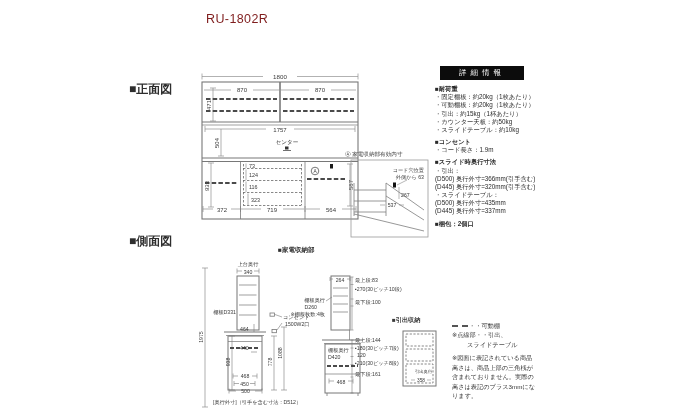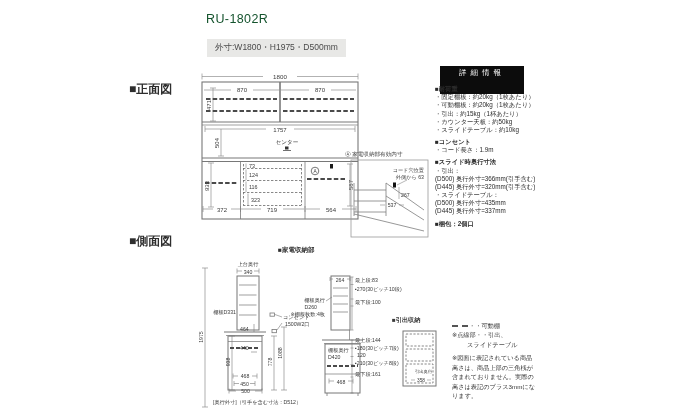--- a/index.html
+++ b/index.html
@@ -1,42 +1,41 @@
 <!DOCTYPE html>
 <html><head>
 <meta charset="utf-8">
 <style>
   * { margin:0; padding:0; box-sizing:border-box; }
   html,body { background:#fff; }
   body { font-family:"Liberation Sans","DejaVu Sans",sans-serif; color:#333; }
   .canvas { position:relative; width:680px; height:420px; background:#fff; overflow:hidden; }
   .abs { position:absolute; }
-  .title { left:206px; top:12px; font-size:12.5px; letter-spacing:.4px; color:#14532d; }
+  .title { left:206px; top:12px; font-size:12.5px; letter-spacing:.4px; color:#7f1d1d; }
   .badge { left:207px; top:39px; background:#e8e8e6; color:#4a4a4a; font-size:8.5px; padding:3px 8px; }
   .sec-label { font-size:12px; font-weight:bold; color:#2e2e2e; }
   .sub-label { font-size:6.5px; font-weight:bold; color:#2e2e2e; }
-  .detail-header { left:440px; top:66px; width:84px; height:28px; background:#0c0c0c; color:#fff;
+  .detail-header { left:440px; top:66px; width:84px; height:14px; background:#0c0c0c; color:#fff;
                    font-size:7.5px; letter-spacing:4px; text-align:center; line-height:14px; }
   .detail-body { left:435px; top:85px; width:116px; font-size:6.3px; line-height:1.3; color:#2a2a2a; }
   .detail-body .dh { font-weight:bold; margin-top:4px; }
   .detail-body .dh.first { margin-top:0; }
   .legend { font-size:6.2px; color:#333; line-height:1.5; }
   .lg-row { display:flex; align-items:center; }
   .dash-swatch { display:inline-block; width:16px; border-top:2px dashed #555; margin-right:1px; }
   .footnote { width:102px; font-size:6.2px; line-height:1.55; color:#333; }
   svg { overflow:visible; }
   svg text { font-family:"Liberation Sans","DejaVu Sans",sans-serif; fill:#3a3a3a; }
 </style>
 </head>
 <body>
 
 <div class="canvas">
 
   <div class="abs title">RU-1802R</div>
-  <div class="abs badge">外寸:W1800・H1975・D500mm</div>
 
   <div class="abs sec-label" style="left:129px;top:81px">■正面図</div>
   <div class="abs sec-label" style="left:129px;top:233px">■側面図</div>
   <div class="abs sub-label" style="left:278px;top:246px">■家電収納部</div>
 
   <div class="abs detail-header">詳細情報</div>
   <div class="abs detail-body">
     <div class="dh first">■耐荷重</div>
     <div class="dl">・固定棚板：約20kg（1枚あたり）</div>
     <div class="dl">・可動棚板：約20kg（1枚あたり）</div>

